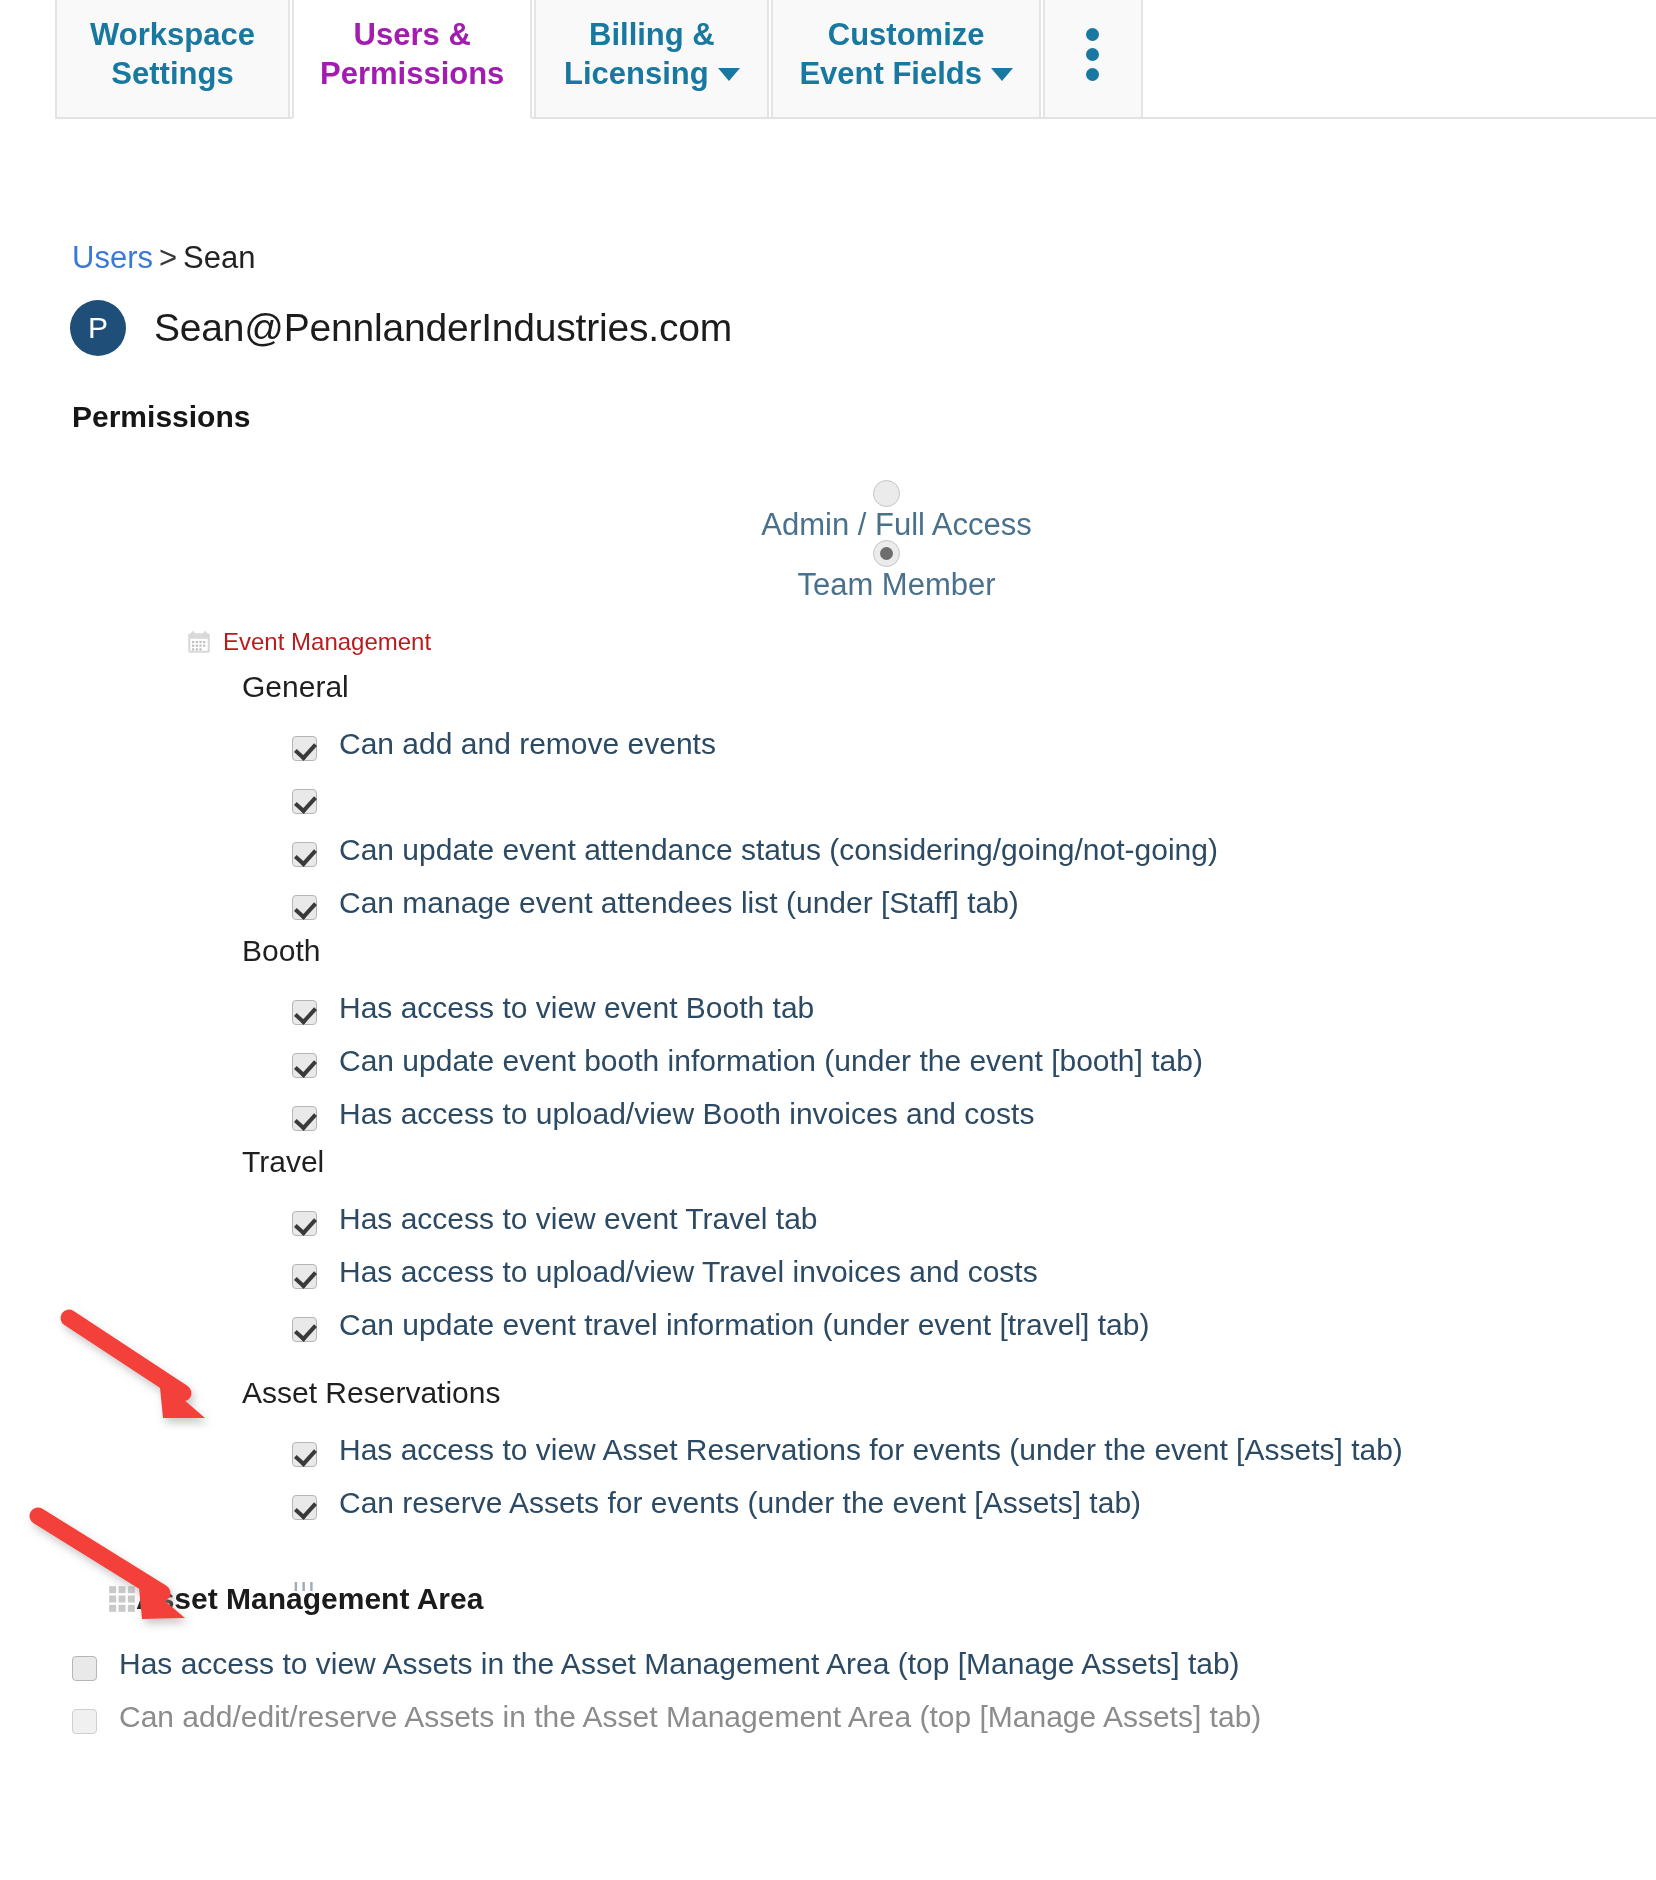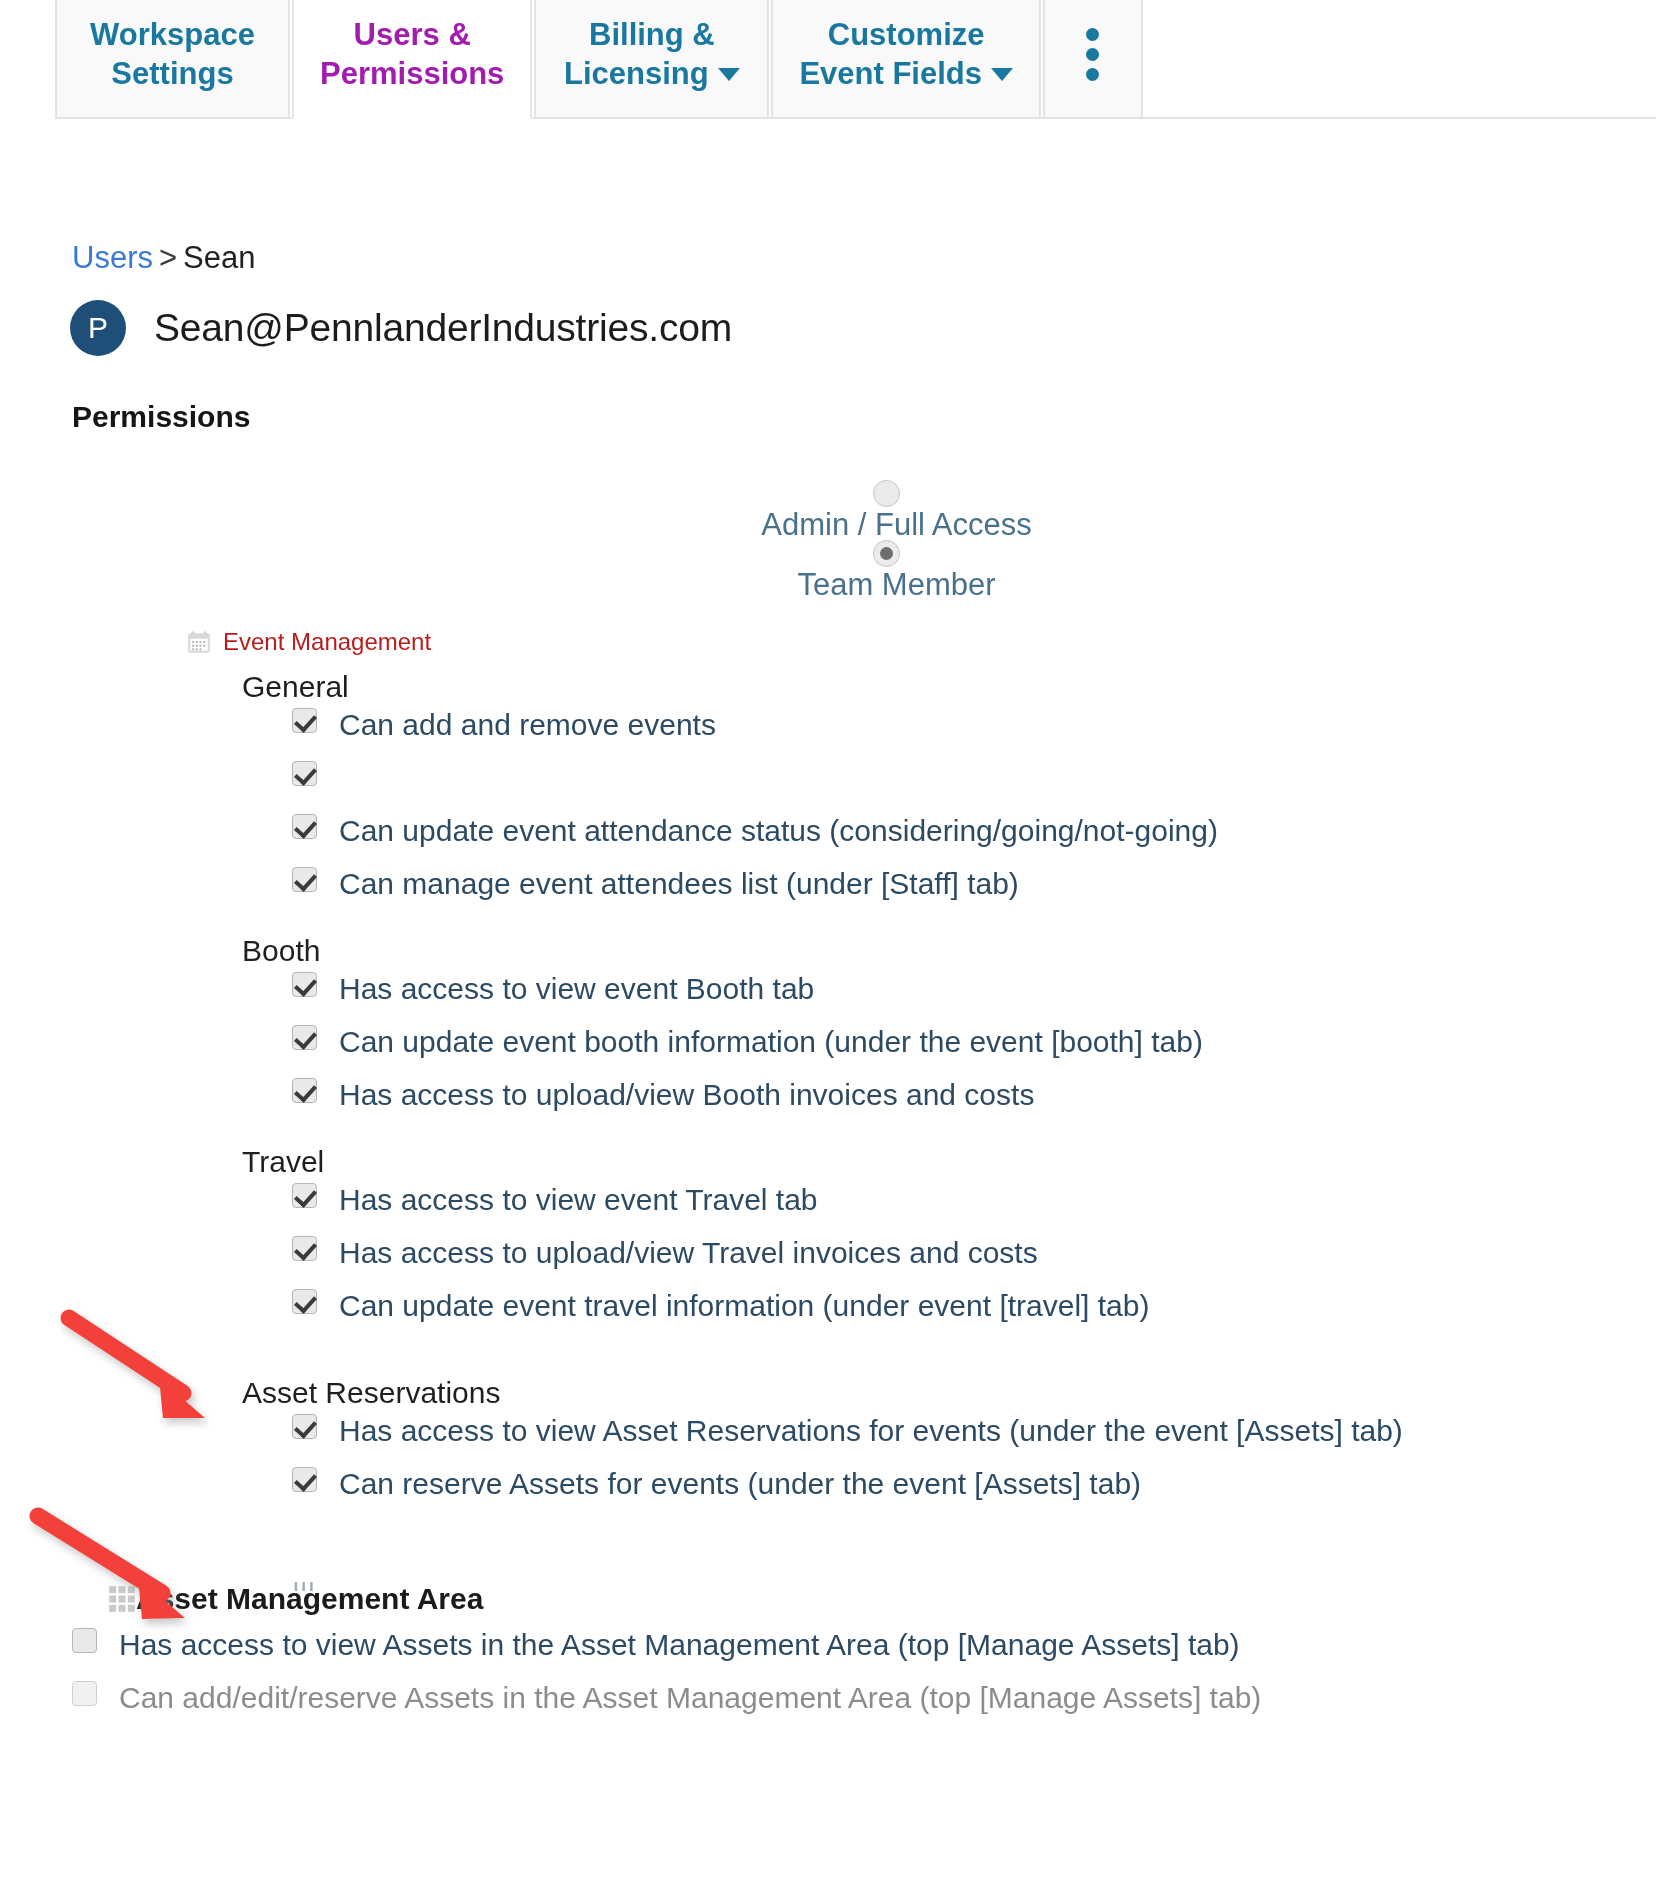--- a/index.html
+++ b/index.html
@@ -200,21 +200,21 @@
   .subhead {
     padding-left: 242px;
     font-size: 30px;
     color: #1f1f1f;
     margin-top: 14px;
     margin-bottom: 4px;
   }
 
   .cb-row {
     display: flex;
-    align-items: flex-start;
+    align-items: flex-end;
     padding-left: 292px;
     height: 53px;
     cursor: pointer;
   }
   .cb-row.amarea { padding-left: 72px; }
   .checkbox {
     width: 25px; height: 25px;
     border-radius: 4px;
     background: #e9e9e9;
     border: 1px solid #b6b6b6;

